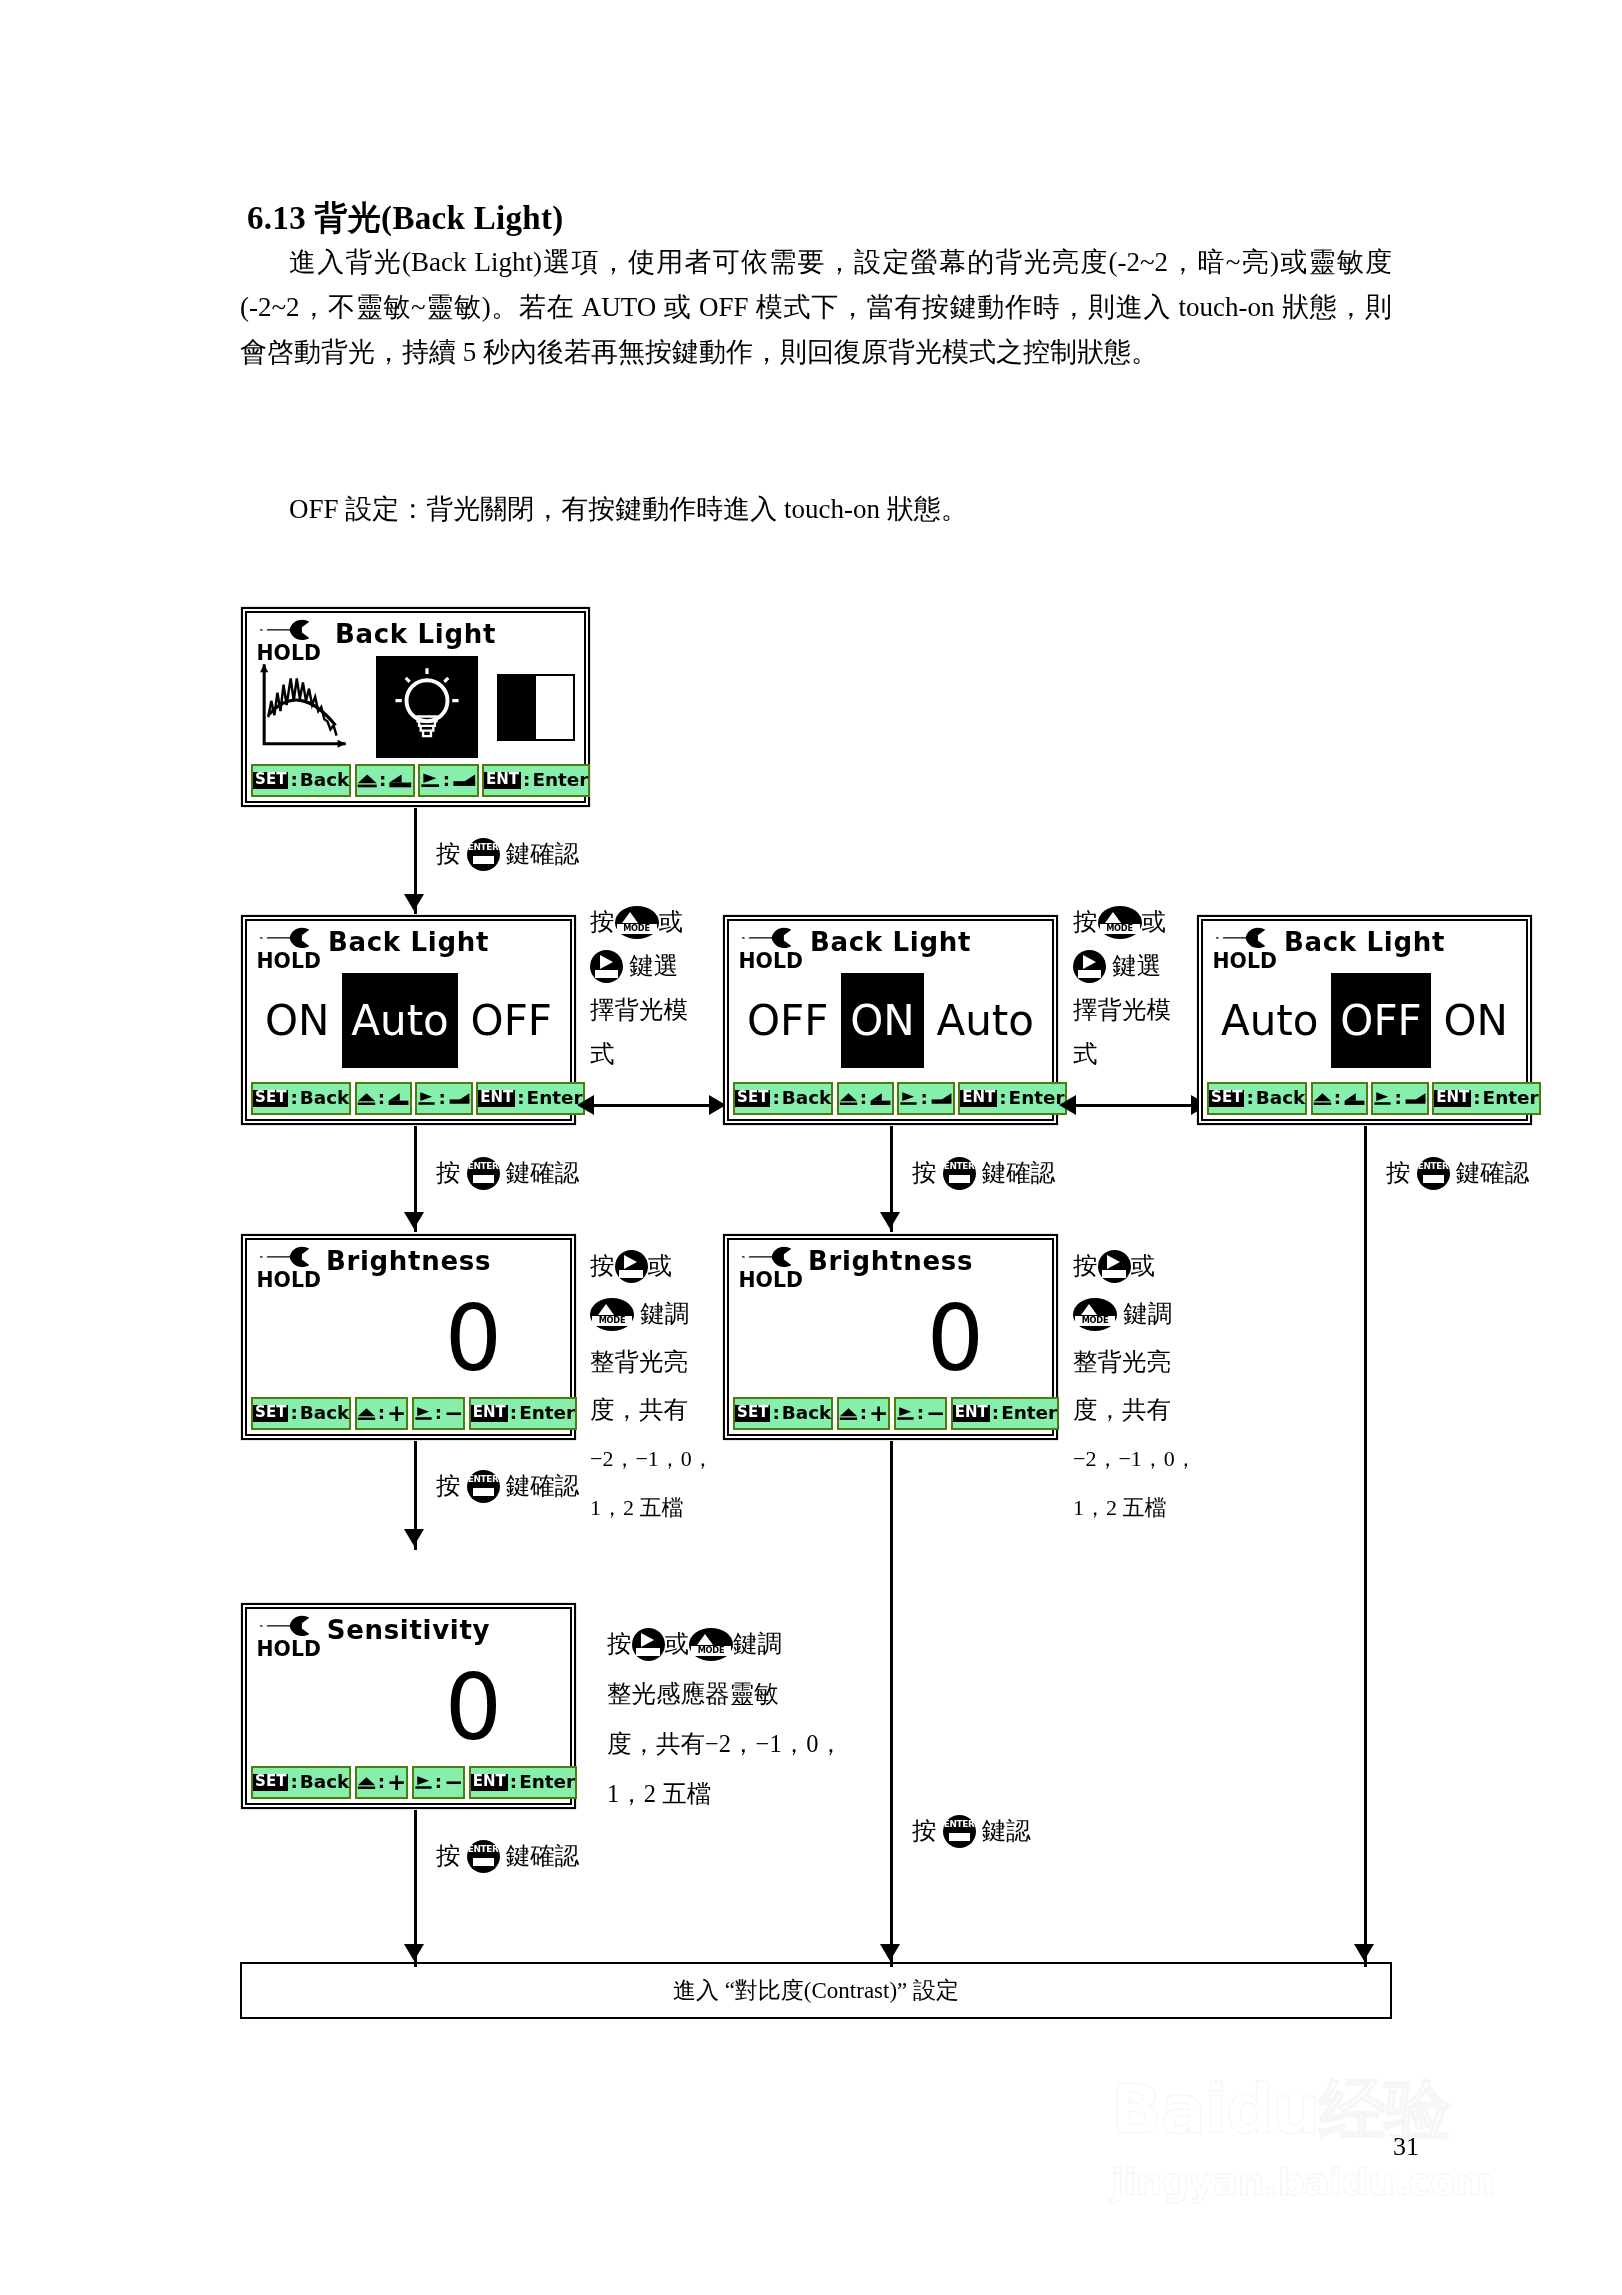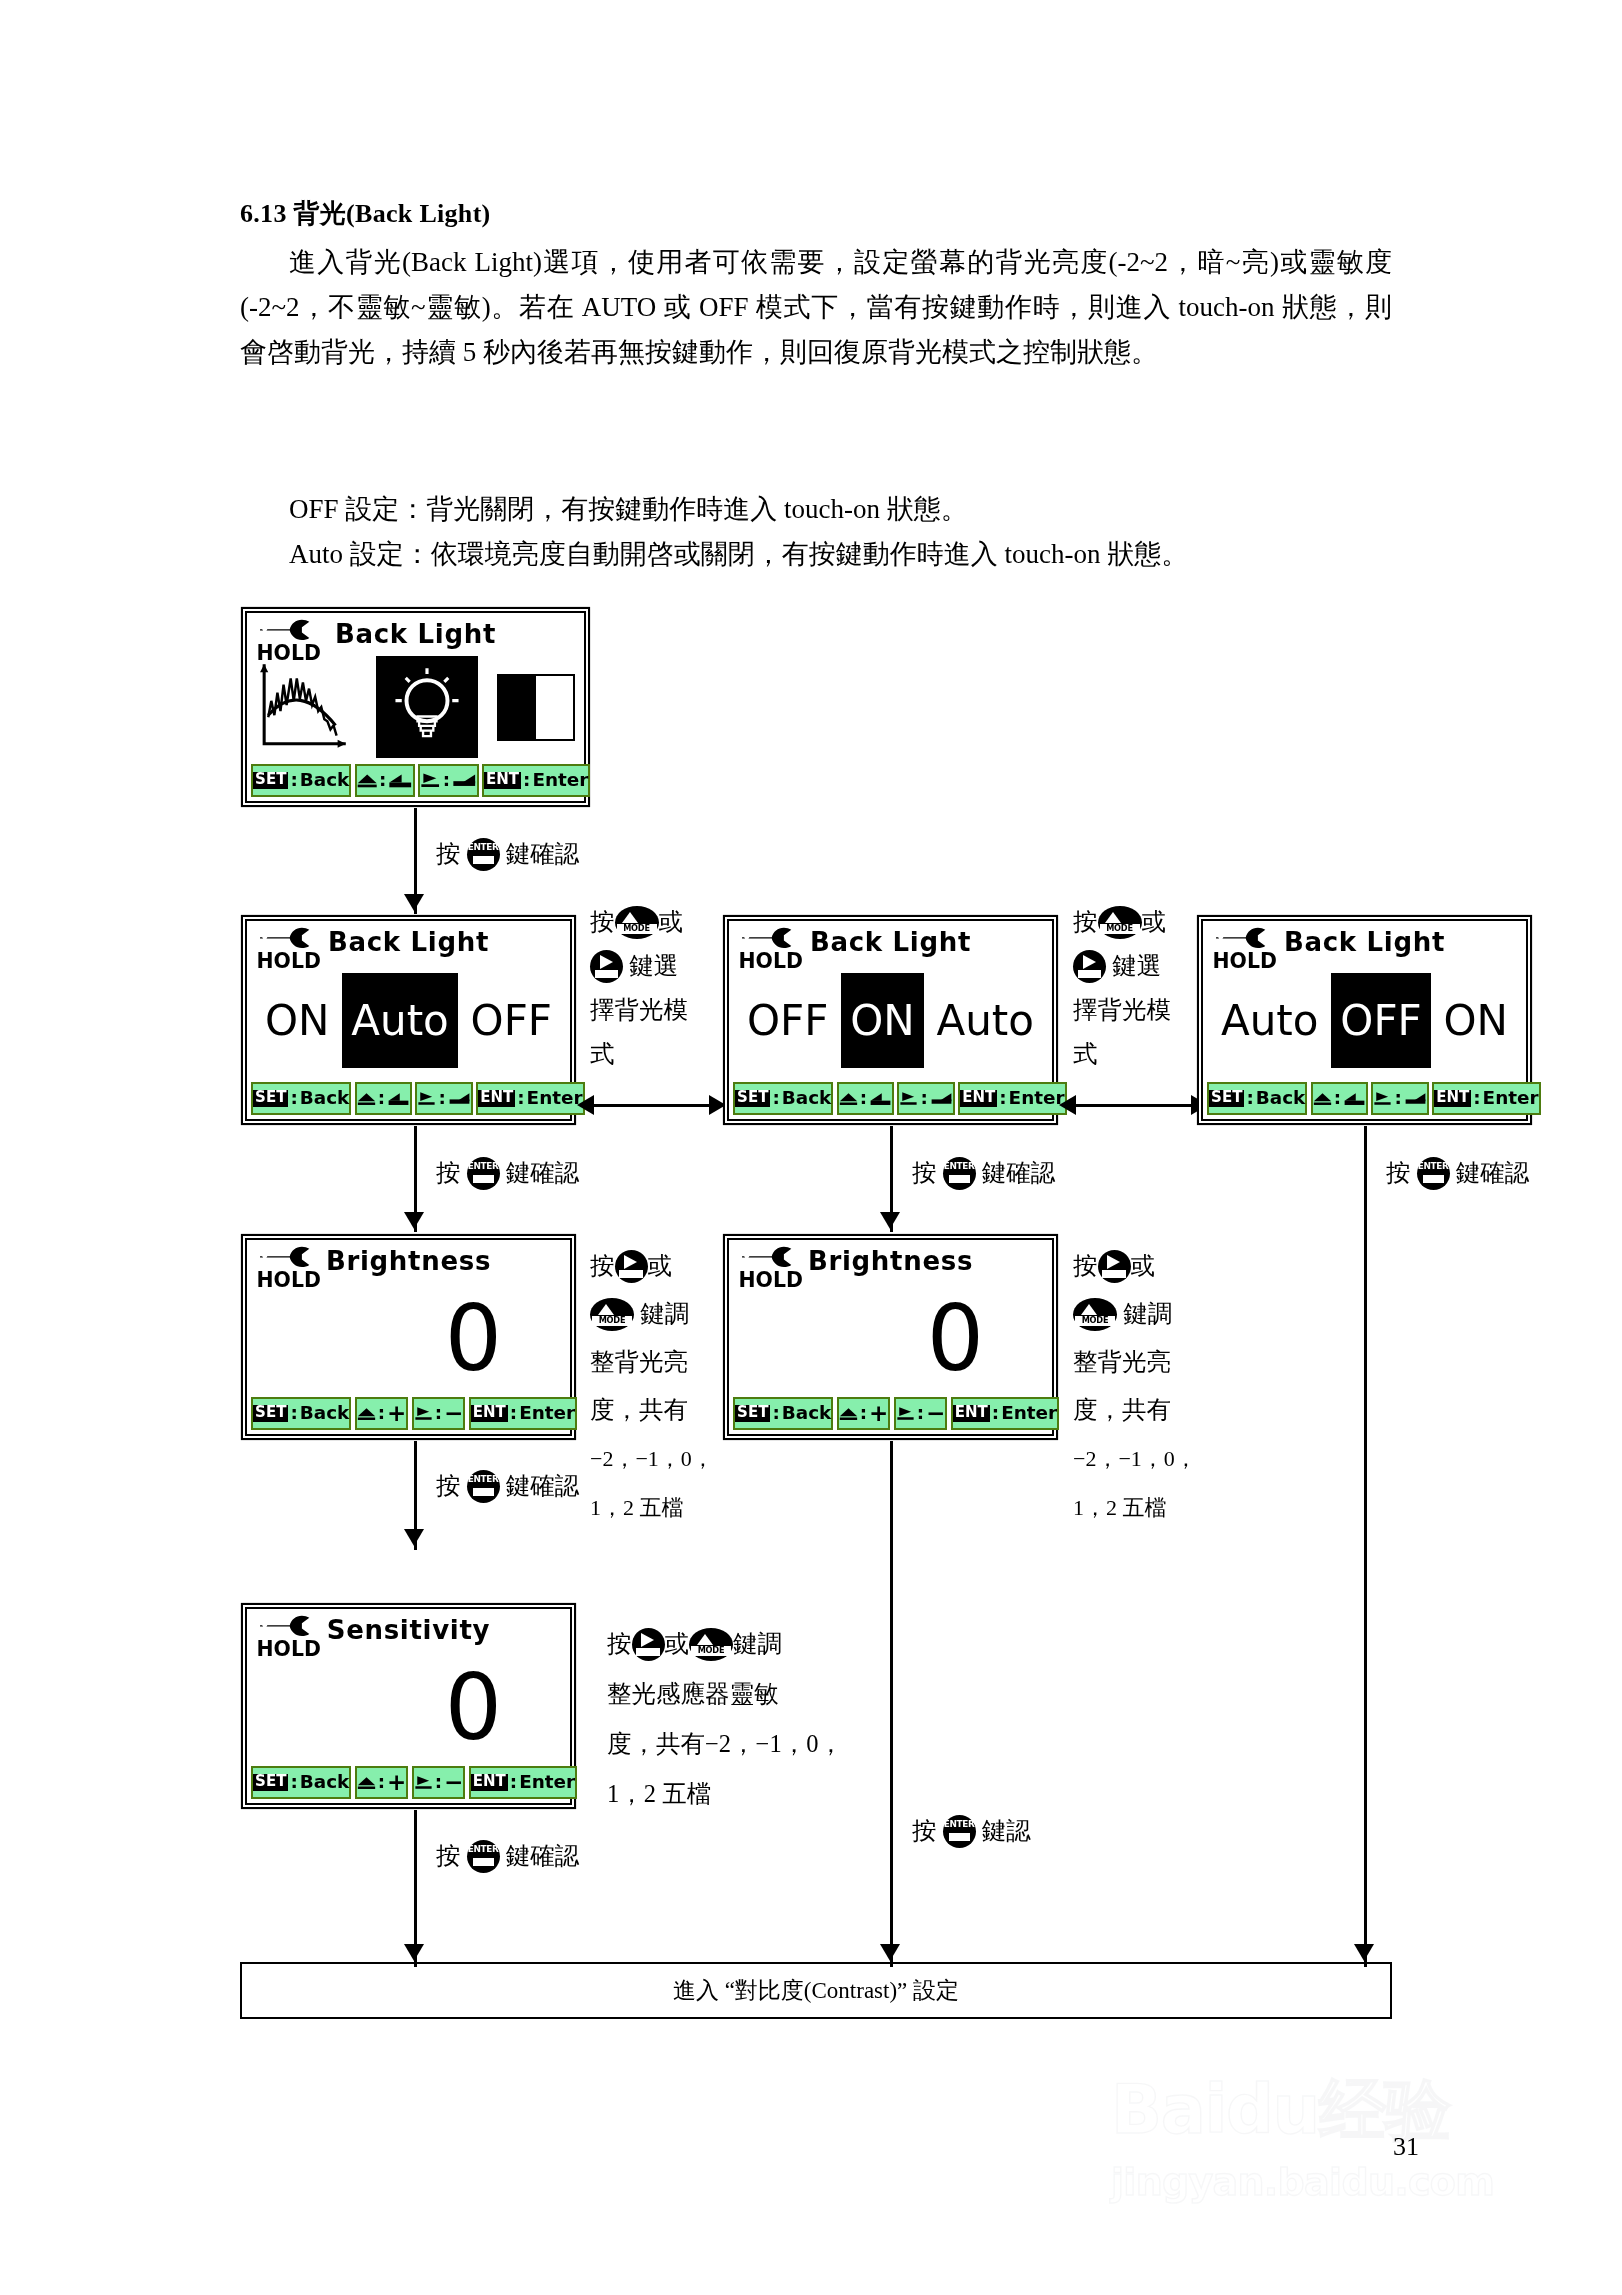--- a/index.html
+++ b/index.html
@@ -5,22 +5,22 @@
   html,body{margin:0;padding:0;}
   body{
     width:1623px;height:2295px;background:#ffffff;
     font-family:"Liberation Serif","DejaVu Serif",serif;
     color:#000;position:relative;overflow:hidden;
   }
   .page{position:absolute;left:0;top:0;width:1623px;height:2295px;}
 
   
   .heading{
-    position:absolute;left:240px;top:196px;
-    font-size:26px;font-weight:bold;letter-spacing:0.3px;white-space:nowrap;
+    position:absolute;left:247px;top:196px;
+    font-size:33px;font-weight:bold;letter-spacing:0.3px;white-space:nowrap;
   }
   .para{
     position:absolute;left:240px;width:1152px;
     font-size:27px;line-height:45px;text-align:justify;
   }
   .para.p1{top:245px;text-indent:49px;}
 
   
   .lcd{
     position:absolute;background:#fff;
@@ -162,21 +162,20 @@
   }
 </style>
 </head>
 <body>
 
 <div class="page">
 
   <div class="heading">6.13 背光(Back Light)</div>
   <div class="para p1" style="top:240px;">進入背光(Back Light)選項，使用者可依需要，設定螢幕的背光亮度(-2~2，暗~亮)或靈敏度(-2~2，不靈敏~靈敏)。若在 AUTO 或 OFF 模式下，當有按鍵動作時，則進入 touch-on 狀態，則會啓動背光，持續 5 秒內後若再無按鍵動作，則回復原背光模式之控制狀態。</div>
   <div class="para" style="top:487px;text-indent:49px;">OFF 設定：背光關閉，有按鍵動作時進入 touch-on 狀態。</div>
-  <div class="para" style="top:532px;text-indent:49px;">Auto 設定：依環境亮度自動開啓或關閉，有按鍵動作時進入 touch-on 狀態。</div>
 
   <div class="lcd" style="left:245px;top:611px;width:341px;height:192px;">
     <div class="lcd-inner">
       <div class="hold">
         <svg viewBox="0 0 116 40">
           <path d="M4 18 h44 c2-8 9-14 18-14 4 0 8 1 11 3 l-11 8 v8 l11 8 c-3 2-7 3-11 3 -9 0-16-6-18-14 h-44 z" fill="#000"></path>
           <circle cx="11" cy="18" r="3.4" fill="#fff"></circle>
         </svg>
         <div class="hold-txt">HOLD</div>
       </div>

